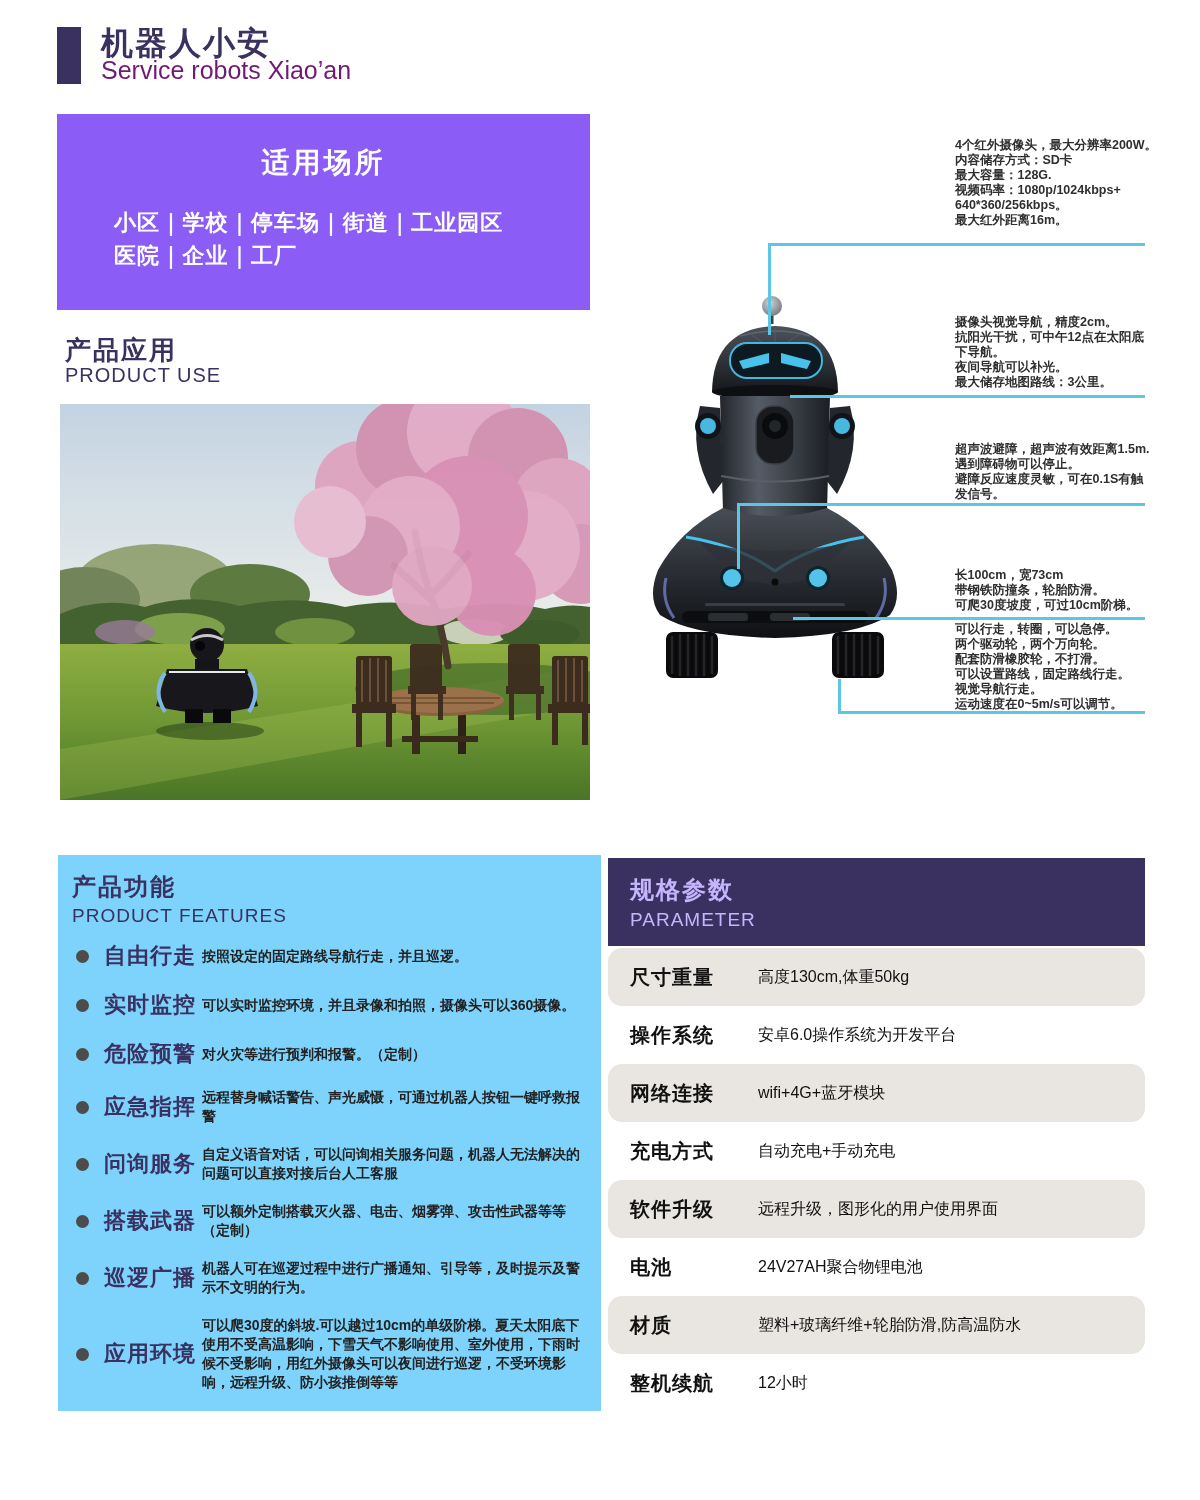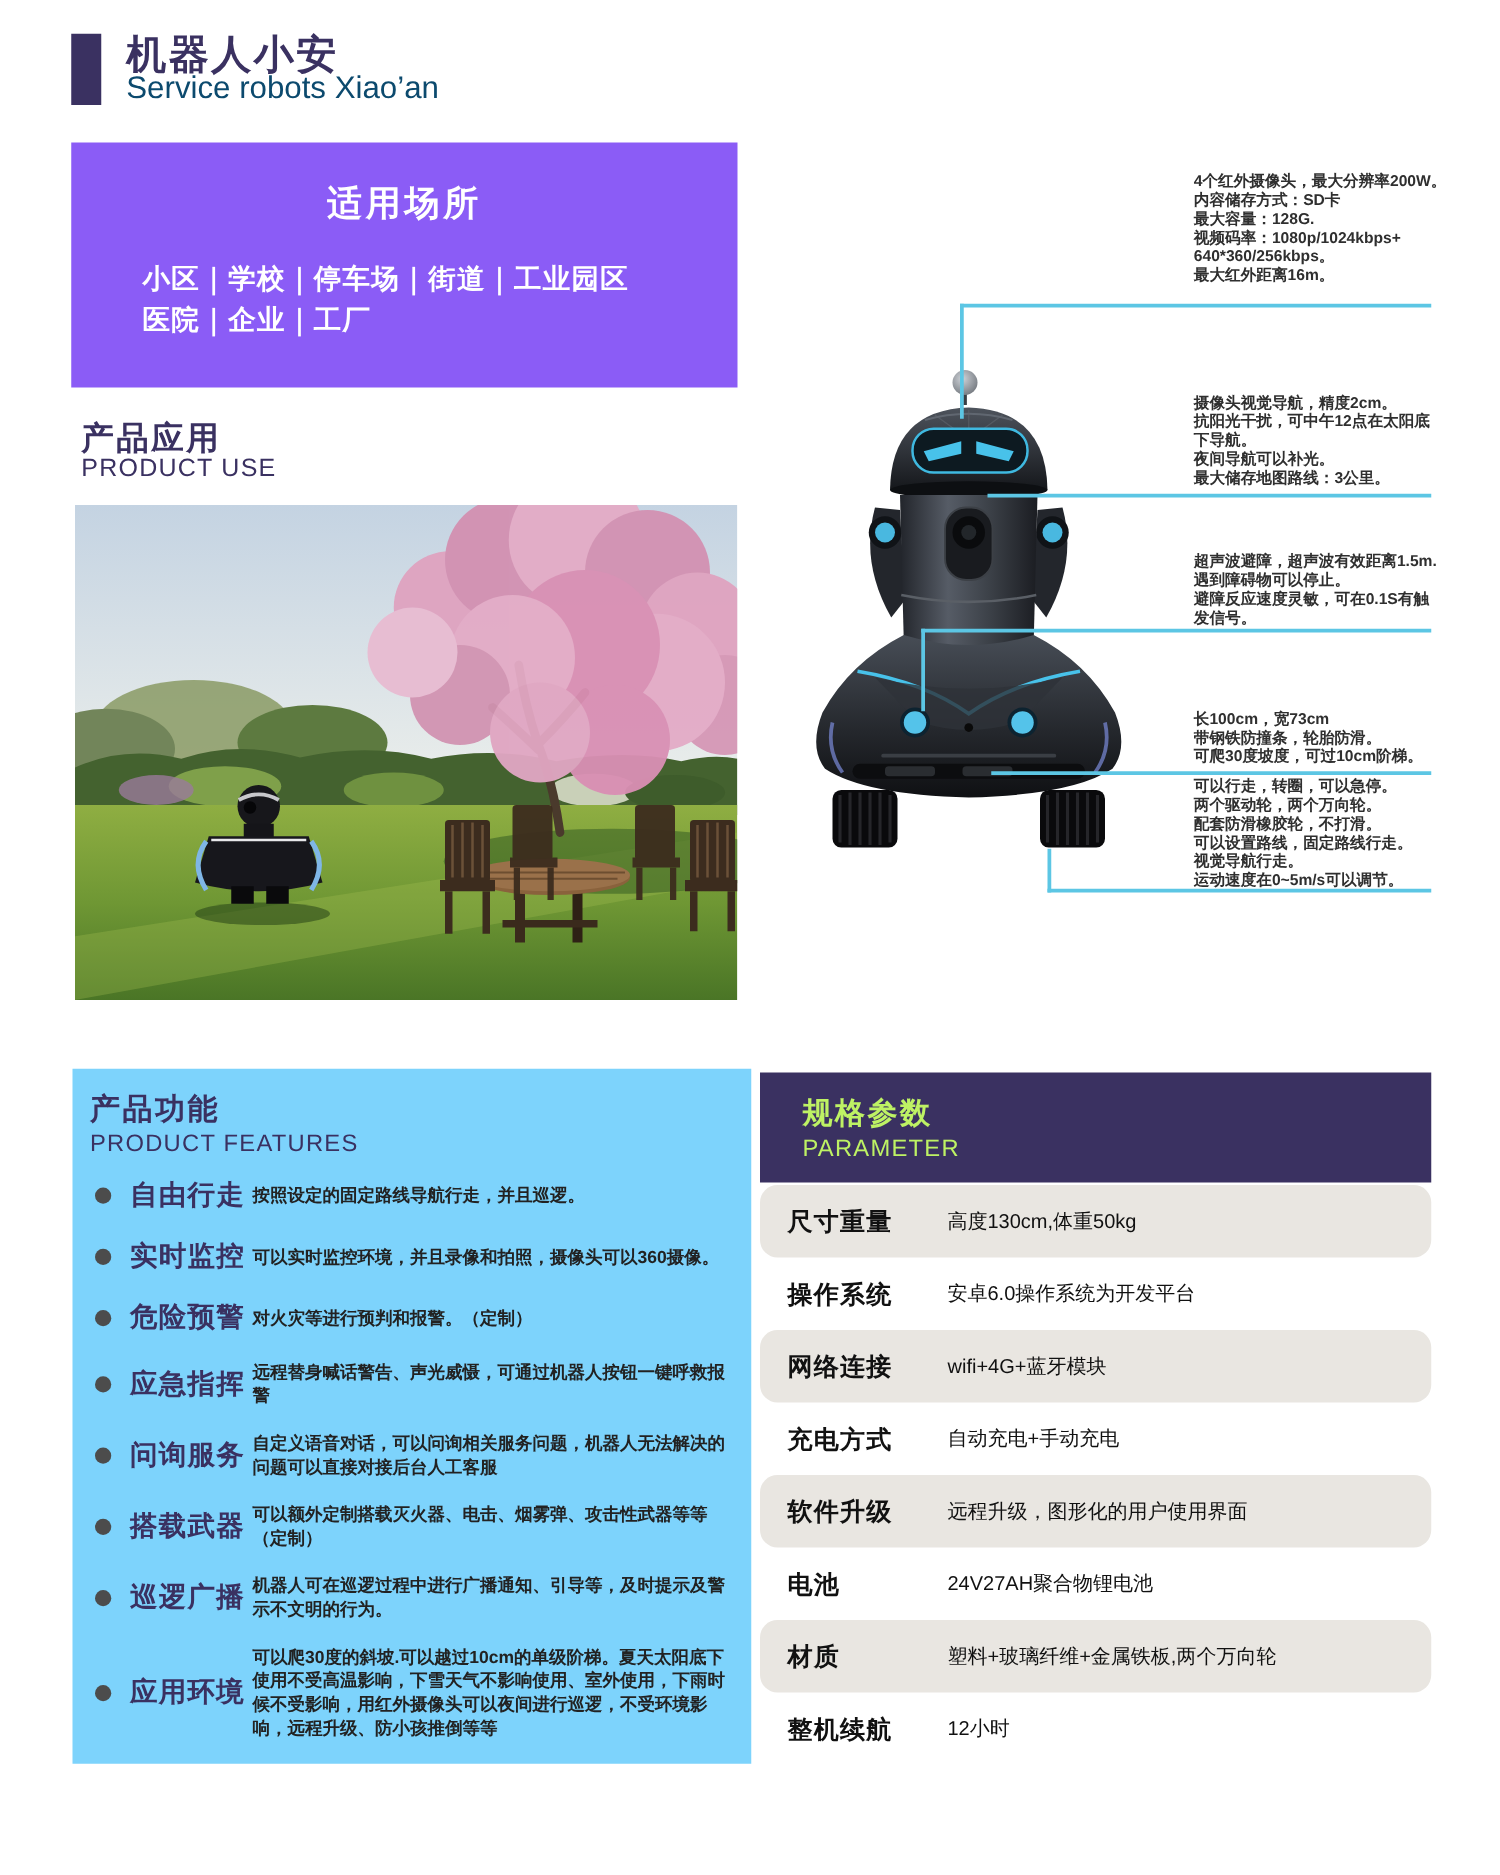--- a/index.html
+++ b/index.html
@@ -6,21 +6,21 @@
   body{
     width:1200px;height:1500px;position:relative;background:#ffffff;
     font-family:"Liberation Sans","DejaVu Sans",sans-serif;
     color:#2b2b2b;overflow:hidden;
   }
   .abs{position:absolute;}
 
   
   .accent-bar{left:57px;top:27px;width:24px;height:57px;background:#3a3161;}
   .page-title{left:101px;top:22px;font-size:32px;font-weight:bold;color:#3a3161;letter-spacing:2px;}
-  .page-subtitle{left:101px;top:56px;font-size:25px;color:#0c4a6e;}
+  .page-subtitle{left:101px;top:56px;font-size:25px;color:#701a75;}
 
   
   .places-box{left:57px;top:114px;width:533px;height:196px;background:#8b5cf6;color:#ffffff;}
   .places-title{position:absolute;left:0;top:30px;width:100%;text-align:center;font-size:28px;font-weight:bold;letter-spacing:3px;}
   .places-lines{position:absolute;left:57px;top:92px;font-size:22px;font-weight:bold;line-height:33px;letter-spacing:1px;}
 
   
   .pu-cn{left:65px;top:333px;font-size:26px;font-weight:bold;color:#3a3161;letter-spacing:2px;}
   .pu-en{left:65px;top:364px;font-size:20px;color:#3a3161;letter-spacing:1px;}
   .photo{left:60px;top:404px;width:530px;height:396px;overflow:hidden;}
@@ -36,21 +36,21 @@
   .feat-title-cn{font-size:24px;font-weight:bold;color:#3a3161;letter-spacing:2px;}
   .feat-title-en{font-size:19px;color:#3a3161;letter-spacing:1px;margin-top:2px;}
   .feat-list{margin-top:14px;display:flex;flex-direction:column;gap:19px;}
   .feat-item{display:flex;align-items:center;}
   .feat-bullet{width:13px;height:13px;border-radius:50%;background:#4c4c4c;flex-shrink:0;margin-left:4px;}
   .feat-name{width:98px;flex-shrink:0;margin-left:15px;font-size:22px;font-weight:bold;color:#3a3161;letter-spacing:1px;}
   .feat-desc{flex:1;font-size:14px;font-weight:bold;color:#222222;line-height:19px;white-space:pre-line;}
 
   
   .params{left:608px;top:858px;width:537px;}
-  .params-header{height:88px;background:#3a3161;color:#bef264;box-sizing:border-box;padding:16px 0 0 34px;}
+  .params-header{height:88px;background:#3a3161;color:#c4b5fd;box-sizing:border-box;padding:16px 0 0 22px;}
   .params-title-cn{font-size:24px;font-weight:bold;letter-spacing:2px;}
   .params-title-en{font-size:19px;letter-spacing:1px;margin-top:3px;}
   .param-rows{margin-top:2px;}
   .param-row{height:58px;display:flex;align-items:center;border-radius:14px;}
   .param-row.alt{background:#e9e6e1;}
   .param-label{width:128px;padding-left:22px;font-size:20px;font-weight:bold;color:#111;flex-shrink:0;letter-spacing:1px;}
   .param-value{font-size:16px;color:#111;}
 </style>
 </head>
 <body>
@@ -353,20 +353,20 @@
     <div class="param-row alt">
       <span class="param-label">软件升级</span>
       <span class="param-value">远程升级，图形化的用户使用界面</span>
     </div>
     <div class="param-row">
       <span class="param-label">电池</span>
       <span class="param-value">24V27AH聚合物锂电池</span>
     </div>
     <div class="param-row alt">
       <span class="param-label">材质</span>
-      <span class="param-value">塑料+玻璃纤维+金属铁板,两个万向轮</span>
+      <span class="param-value">塑料+玻璃纤维+轮胎防滑,防高温防水</span>
     </div>
     <div class="param-row">
       <span class="param-label">整机续航</span>
       <span class="param-value">12小时</span>
     </div>
   </div>
 </div>
 
 </body></html>

